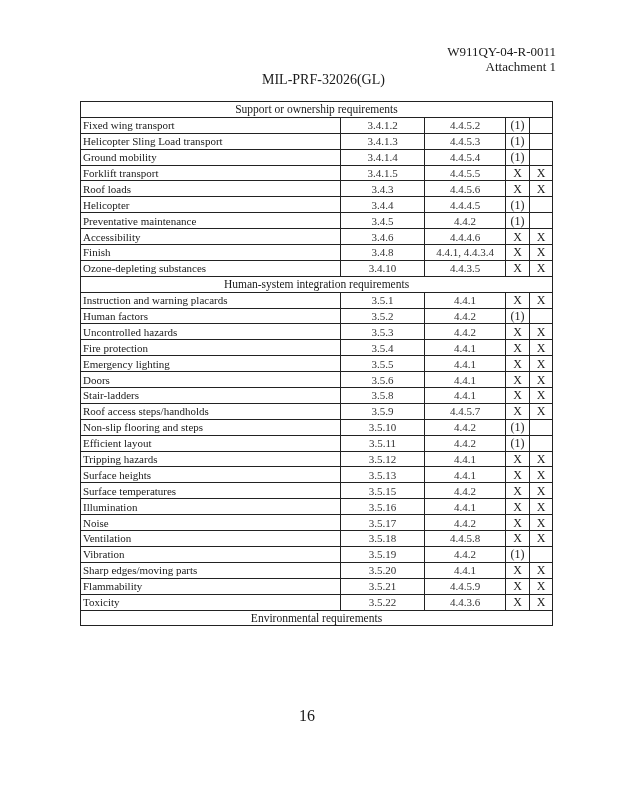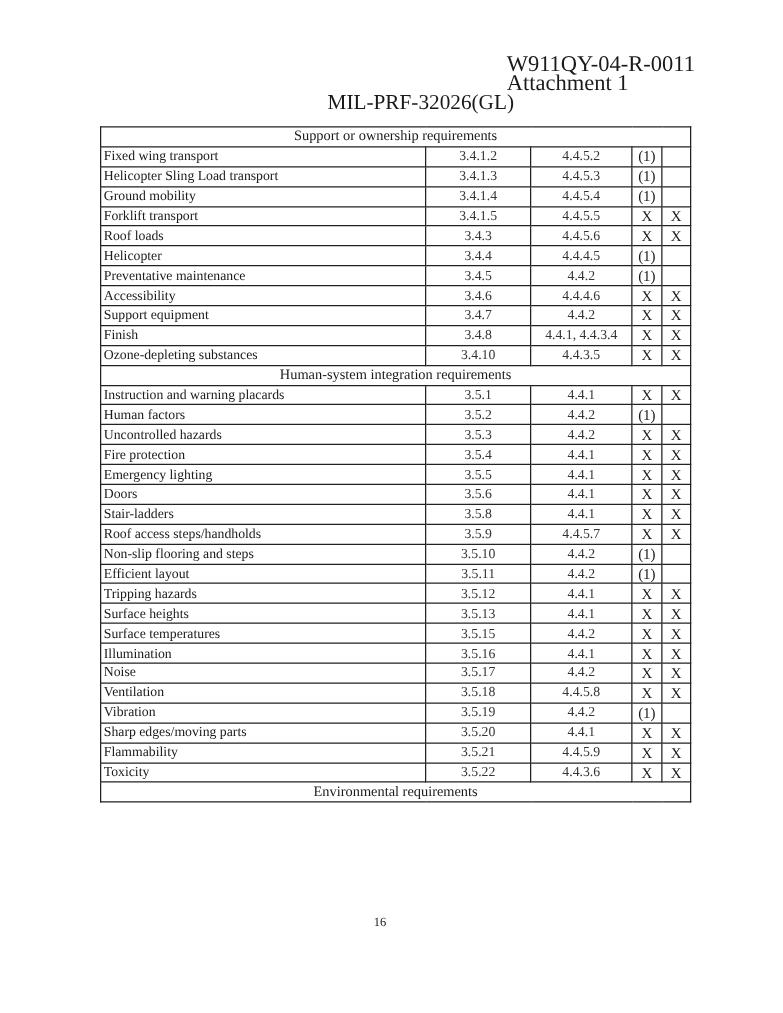--- a/index.html
+++ b/index.html
@@ -1,31 +1,31 @@
 <!DOCTYPE html>
 <html><head>
 <meta charset="utf-8">
 <style>
   html, body { margin: 0; padding: 0; }
   body {
     width: 626px; height: 810px; background: #ffffff; position: relative; overflow: hidden;
     font-family: "Liberation Serif", "DejaVu Serif", serif; color: #1a1a1a;
   }
-  .hdr-right { position: absolute; right: 70px; top: 44px; text-align: left; font-size: 18px; line-height: 15px; }
-  .hdr-spec { position: absolute; left: 262px; top: 72px; font-size: 17px; }
+  .hdr-right { position: absolute; right: 70px; top: 44px; text-align: right; font-size: 13px; line-height: 15px; }
+  .hdr-spec { position: absolute; left: 262px; top: 72px; font-size: 14px; }
   table.req {
     position: absolute; left: 80px; top: 101px; width: 472px;
     border-collapse: collapse; table-layout: fixed; font-size: 11px;
   }
   table.req td { border: 1px solid #222; height: 14.9px; padding: 0 2px; line-height: 14px; white-space: nowrap; overflow: hidden; }
   td.desc { text-align: left; }
   td.para, td.verif { text-align: center; color: #333; }
   td.m { text-align: center; padding: 0; font-size: 12px; }
   td.section { text-align: center; font-weight: normal; font-size: 11.5px; }
-  .page-num { position: absolute; left: 299px; top: 733px; font-size: 10px; text-align: center; }
+  .page-num { position: absolute; left: 299px; top: 707px; font-size: 16px; text-align: center; }
 </style>
 </head>
 <body>
 
 <div class="hdr-right">
   <div>W911QY-04-R-0011</div>
   <div>Attachment 1</div>
 </div>
 <div class="hdr-spec">MIL-PRF-32026(GL)</div>
 
@@ -91,27 +91,20 @@
         <td class="m"></td>
       </tr>
       <tr>
         <td class="desc">Accessibility</td>
         <td class="para">3.4.6</td>
         <td class="verif">4.4.4.6</td>
         <td class="m">X</td>
         <td class="m">X</td>
       </tr>
       <tr>
-        <td class="desc">Support equipment</td>
-        <td class="para">3.4.7</td>
-        <td class="verif">4.4.2</td>
-        <td class="m">X</td>
-        <td class="m">X</td>
-      </tr>
-      <tr>
         <td class="desc">Finish</td>
         <td class="para">3.4.8</td>
         <td class="verif">4.4.1, 4.4.3.4</td>
         <td class="m">X</td>
         <td class="m">X</td>
       </tr>
       <tr>
         <td class="desc">Ozone-depleting substances</td>
         <td class="para">3.4.10</td>
         <td class="verif">4.4.3.5</td>

